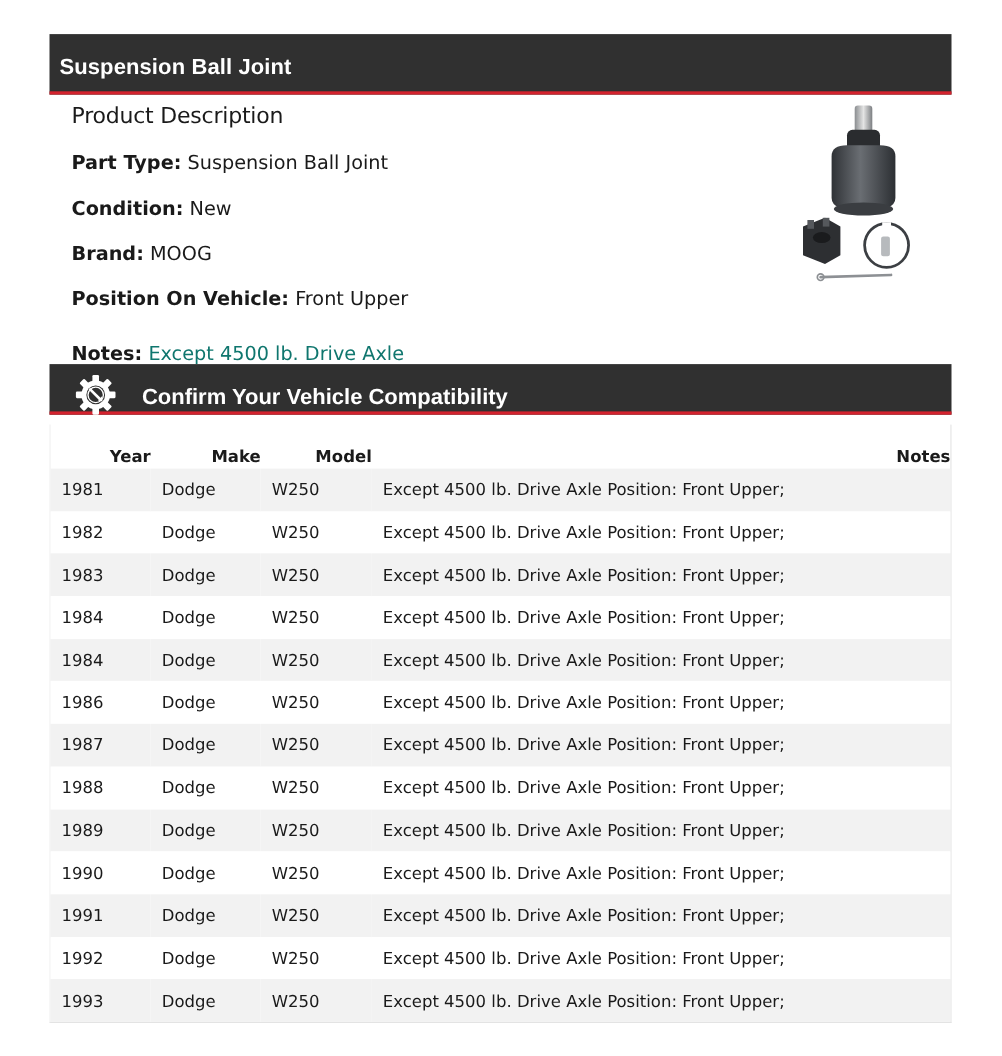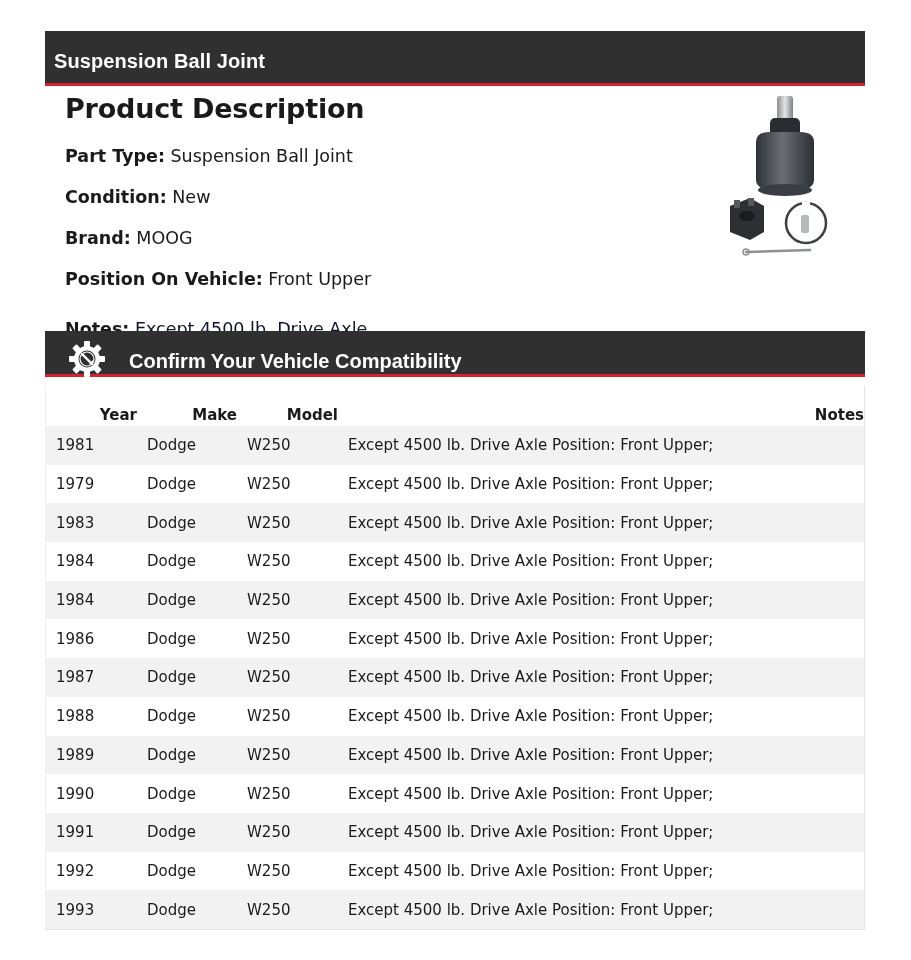--- a/index.html
+++ b/index.html
@@ -11,26 +11,26 @@
     background: #303030;
     border-bottom: 3px solid #d4232e;
     color: #ffffff;
     font-family: "Liberation Sans", sans-serif;
     font-weight: bold;
   }
   .bar-title { top: 31px; height: 55px; }
   .bar-title .bar-text { position: absolute; left: 9px; top: 19px; font-size: 20px; letter-spacing: 0.1px; }
 
   .desc { position: absolute; left: 65px; top: 93px; }
-  .desc-heading { font-size: 27px; font-weight: bold; margin-bottom: 20px; letter-spacing: -0.2px; }
+  .desc-heading { font-size: 20px; font-weight: normal; margin-bottom: 20px; letter-spacing: -0.2px; }
   .desc-line { font-size: 17.5px; line-height: 25px; white-space: nowrap; margin-top: 16px; }
   .desc-line .k { font-weight: bold; }
   .desc-line .v { font-weight: normal; }
   .notes-line { margin-top: 25px; }
-  .notes-line .v { color: #0f172a; }
+  .notes-line .v { color: #0f766e; }
 
   .product-img { position: absolute; left: 720px; top: 92px; width: 120px; height: 168px; }
 
   .bar-compat { top: 331px; height: 46px; }
   .bar-compat .gear { position: absolute; left: 22px; top: 8px; width: 40px; height: 40px; }
   .bar-compat .bar-text { position: absolute; left: 84px; top: 19px; font-size: 20px; }
 
   .table-wrap {
     position: absolute; left: 45px; top: 386px; width: 820px;
     border-right: 1px solid #e3e3e3; border-left: 1px solid #f0f0f0; border-bottom: 1px solid #e3e3e3;
@@ -143,21 +143,21 @@
       </tr>
     </thead>
     <tbody id="tbody">
         <tr>
           <td>1981</td>
           <td>Dodge</td>
           <td>W250</td>
           <td>Except 4500 lb. Drive Axle Position: Front Upper;</td>
         </tr>
         <tr>
-          <td>1979</td>
+          <td>1982</td>
           <td>Dodge</td>
           <td>W250</td>
           <td>Except 4500 lb. Drive Axle Position: Front Upper;</td>
         </tr>
         <tr>
           <td>1983</td>
           <td>Dodge</td>
           <td>W250</td>
           <td>Except 4500 lb. Drive Axle Position: Front Upper;</td>
         </tr>

